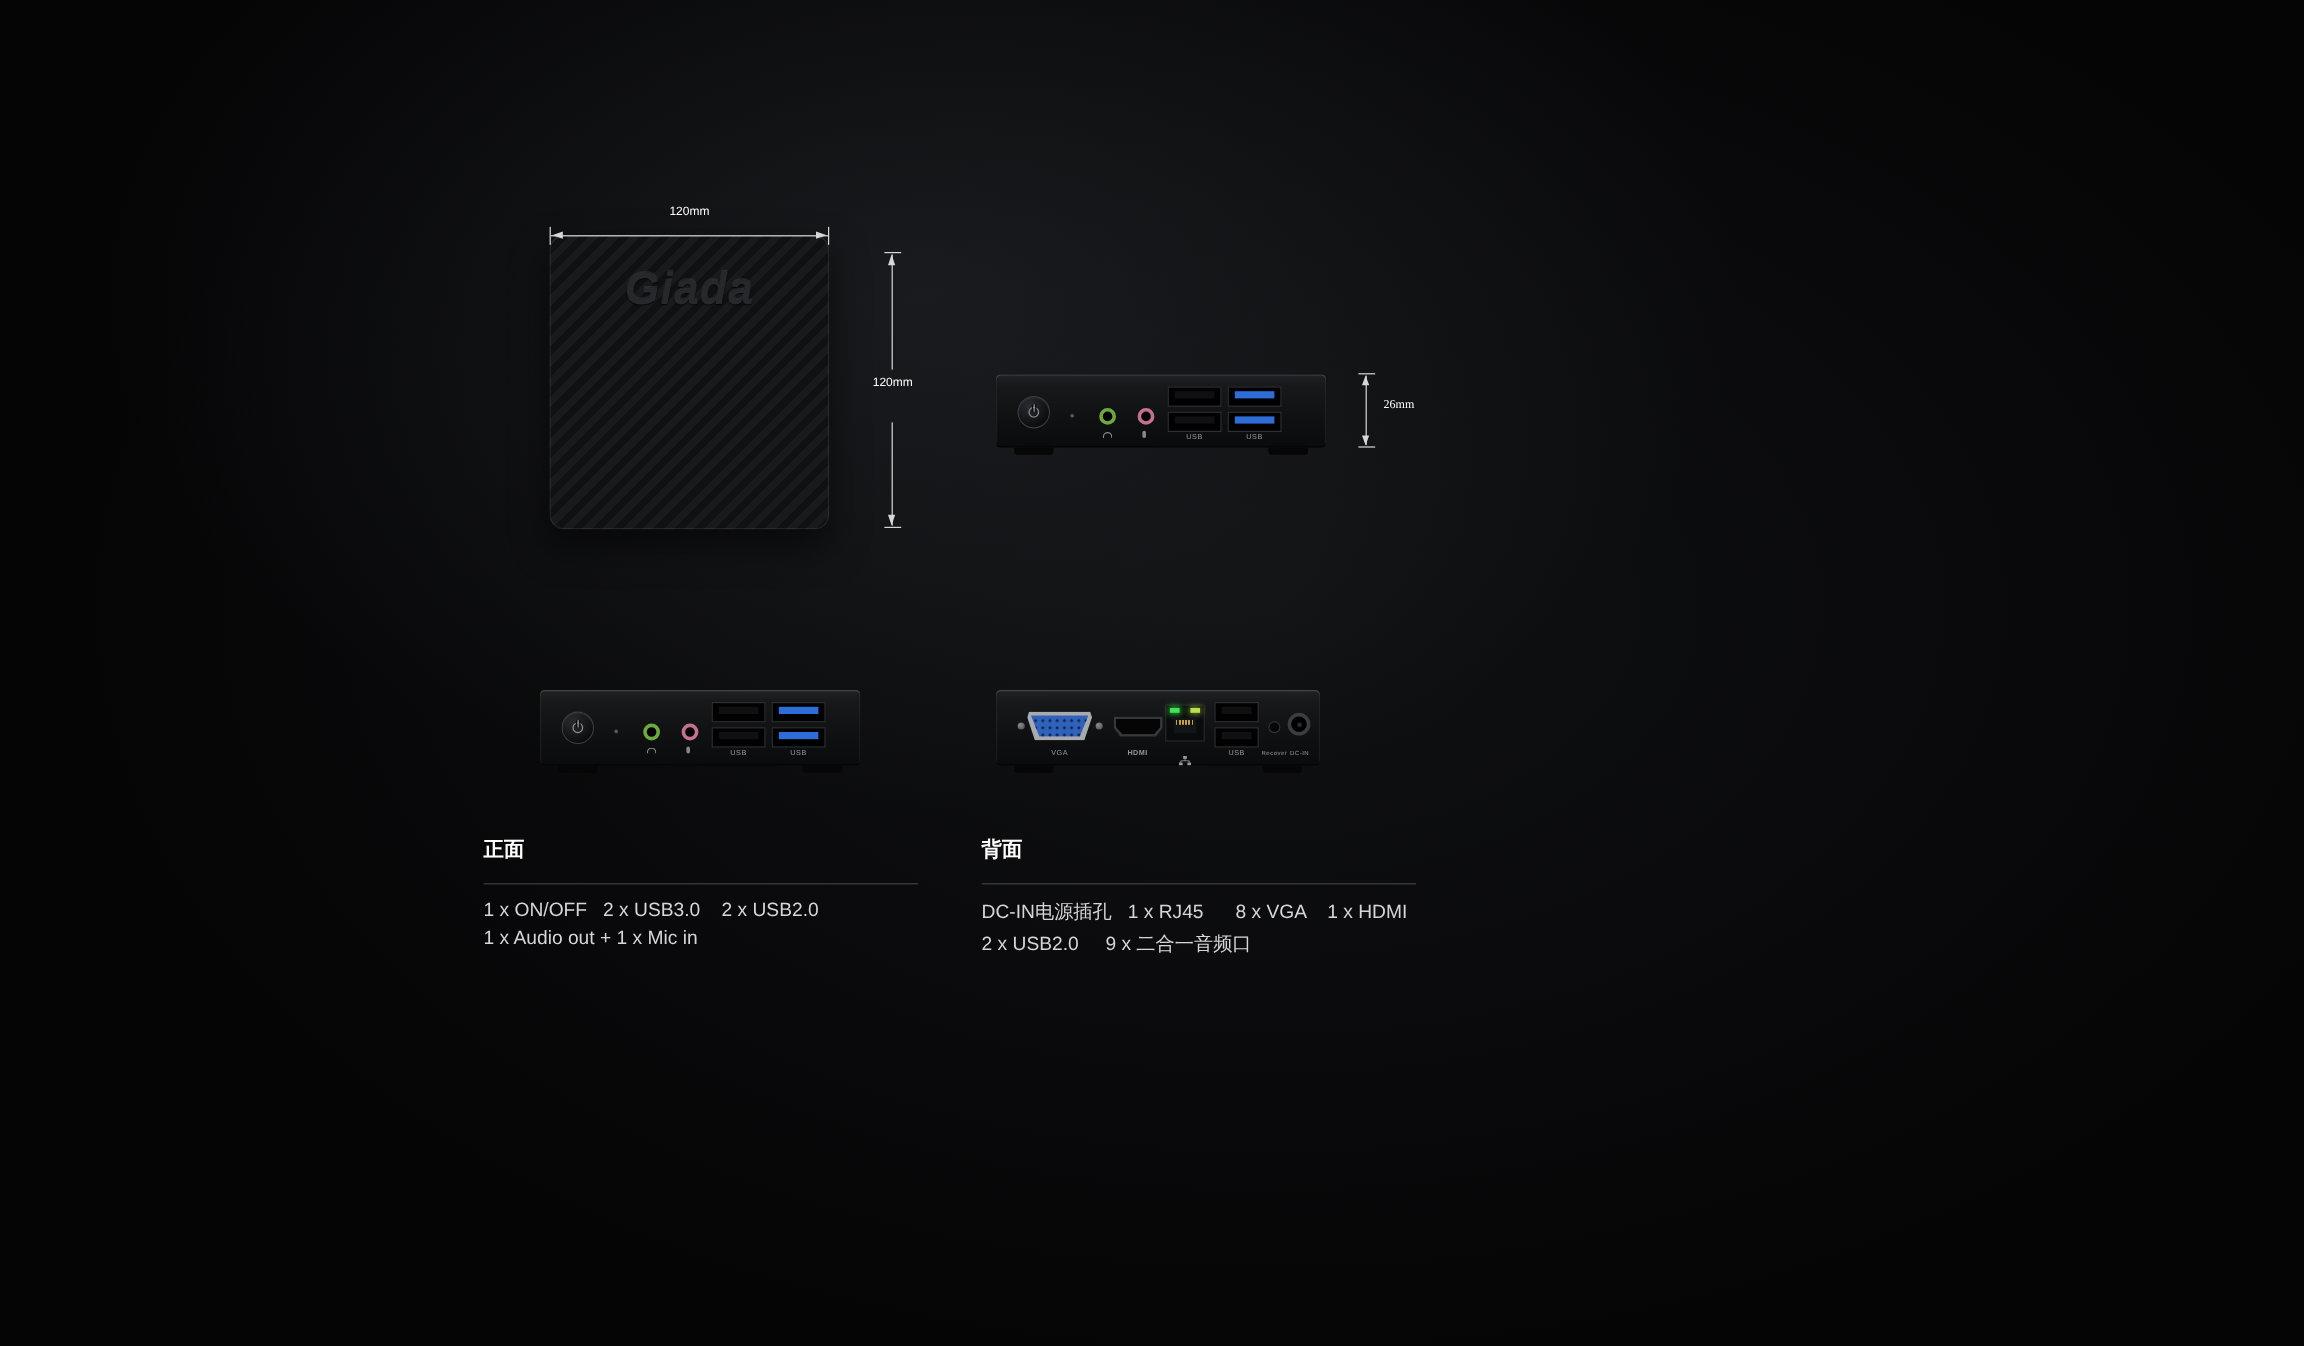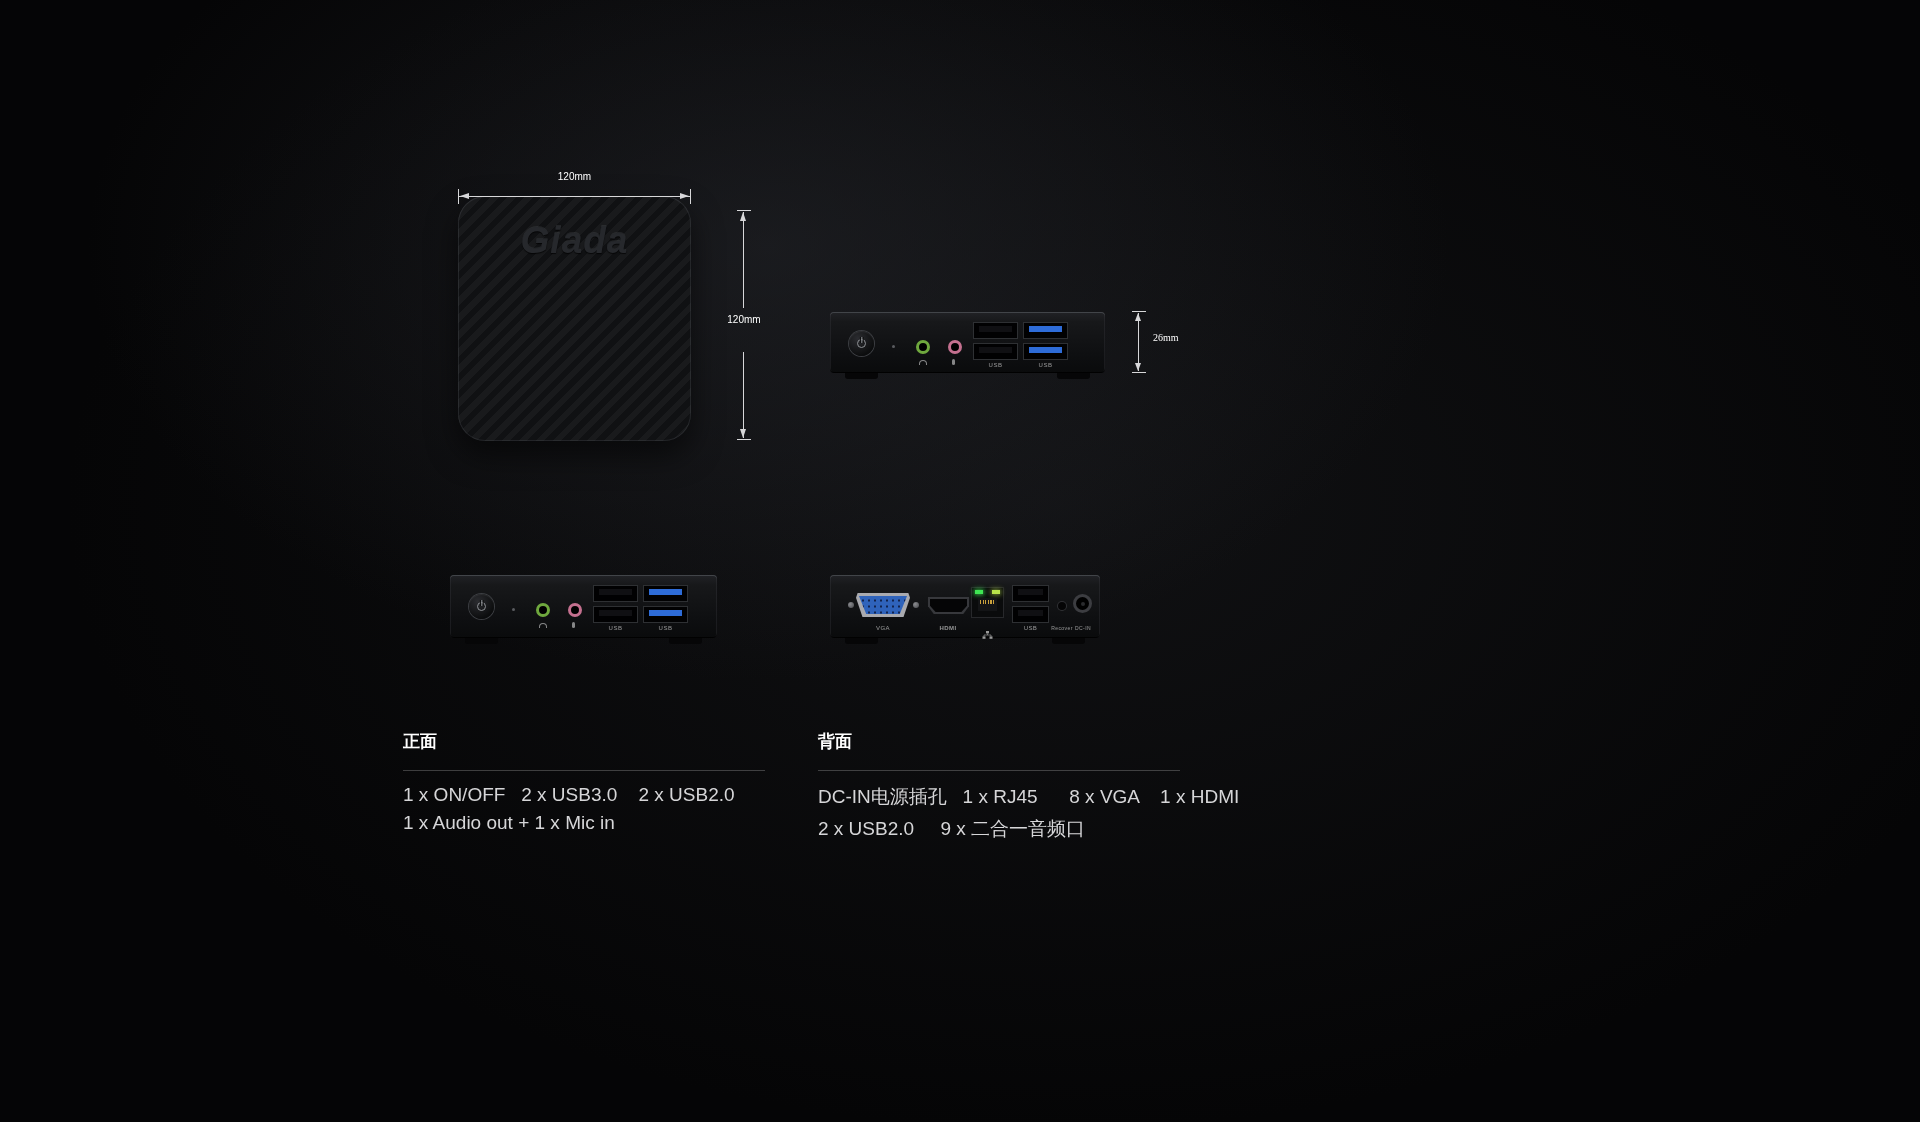--- a/index.html
+++ b/index.html
@@ -12,21 +12,21 @@
       #050506;
     font-family:"Liberation Sans","DejaVu Sans",sans-serif;
   }
 
   
   .title { position:absolute; left:489px; top:70px; width:600px; text-align:center;
            font-size:48px; font-weight:700; color:#ffffff; letter-spacing:3px; }
 
   
   .topview {
-    position:absolute; left:458px; top:196px; width:233px; height:245px; border-radius:27px;
+    position:absolute; left:458px; top:196px; width:233px; height:245px; border-radius:12px;
     background: repeating-linear-gradient(135deg, #191a1c 0px, #191a1c 6px, #101113 6px, #101113 12px);
     box-shadow: inset 0 0 0 1px rgba(80,82,88,0.30), inset 0 1px 2px rgba(255,255,255,0.05), 0 14px 30px rgba(0,0,0,0.55);
   }
   .giada-logo {
     position:absolute; left:0; right:0; top:24px; text-align:center;
     font-size:37px; font-weight:700; font-style:italic; letter-spacing:1px;
     color:#26282c; text-shadow:0 1px 1px rgba(0,0,0,0.7), 0 -1px 0 rgba(105,108,115,0.22);
   }
 
   
@@ -133,23 +133,23 @@
   .plabel.hdmi-l { left:96px; width:44px; font-weight:700; }
   .plabel.usb-l  { left:182px; width:37px; }
   .plabel.rec-l  { left:214px; width:36px; font-size:5px; }
   .plabel.dc-l   { left:242px; width:22px; font-size:5px; }
   .lan-icon { position:absolute; left:152px; top:50px; width:11px; height:8px; }
 
   
   .spec { position:absolute; top:698px; width:362px; }
   .spec-front { left:403px; }
   .spec-back  { left:818px; }
-  .spec-heading { font-size:17px; line-height:20px; font-weight:700; color:#ffffff;margin-top:34px; }
+  .spec-heading { font-size:17px; line-height:20px; font-weight:700; color:#ffffff; }
   .spec-divider { margin-top:18px; height:1px; background:rgba(255,255,255,0.22); }
-  .spec-line { margin-top:13px; font-size:19px; color:#d6d6d8; white-space:pre; }
+  .spec-line { margin-top:13px; font-size:16px; color:#d6d6d8; white-space:pre; }
   .spec-line + .spec-line { margin-top:6px; }
 </style>
 </head>
 <body>
 
 <div class="canvas">
 
 
   <div class="topview">
     <div class="giada-logo">Giada</div>

